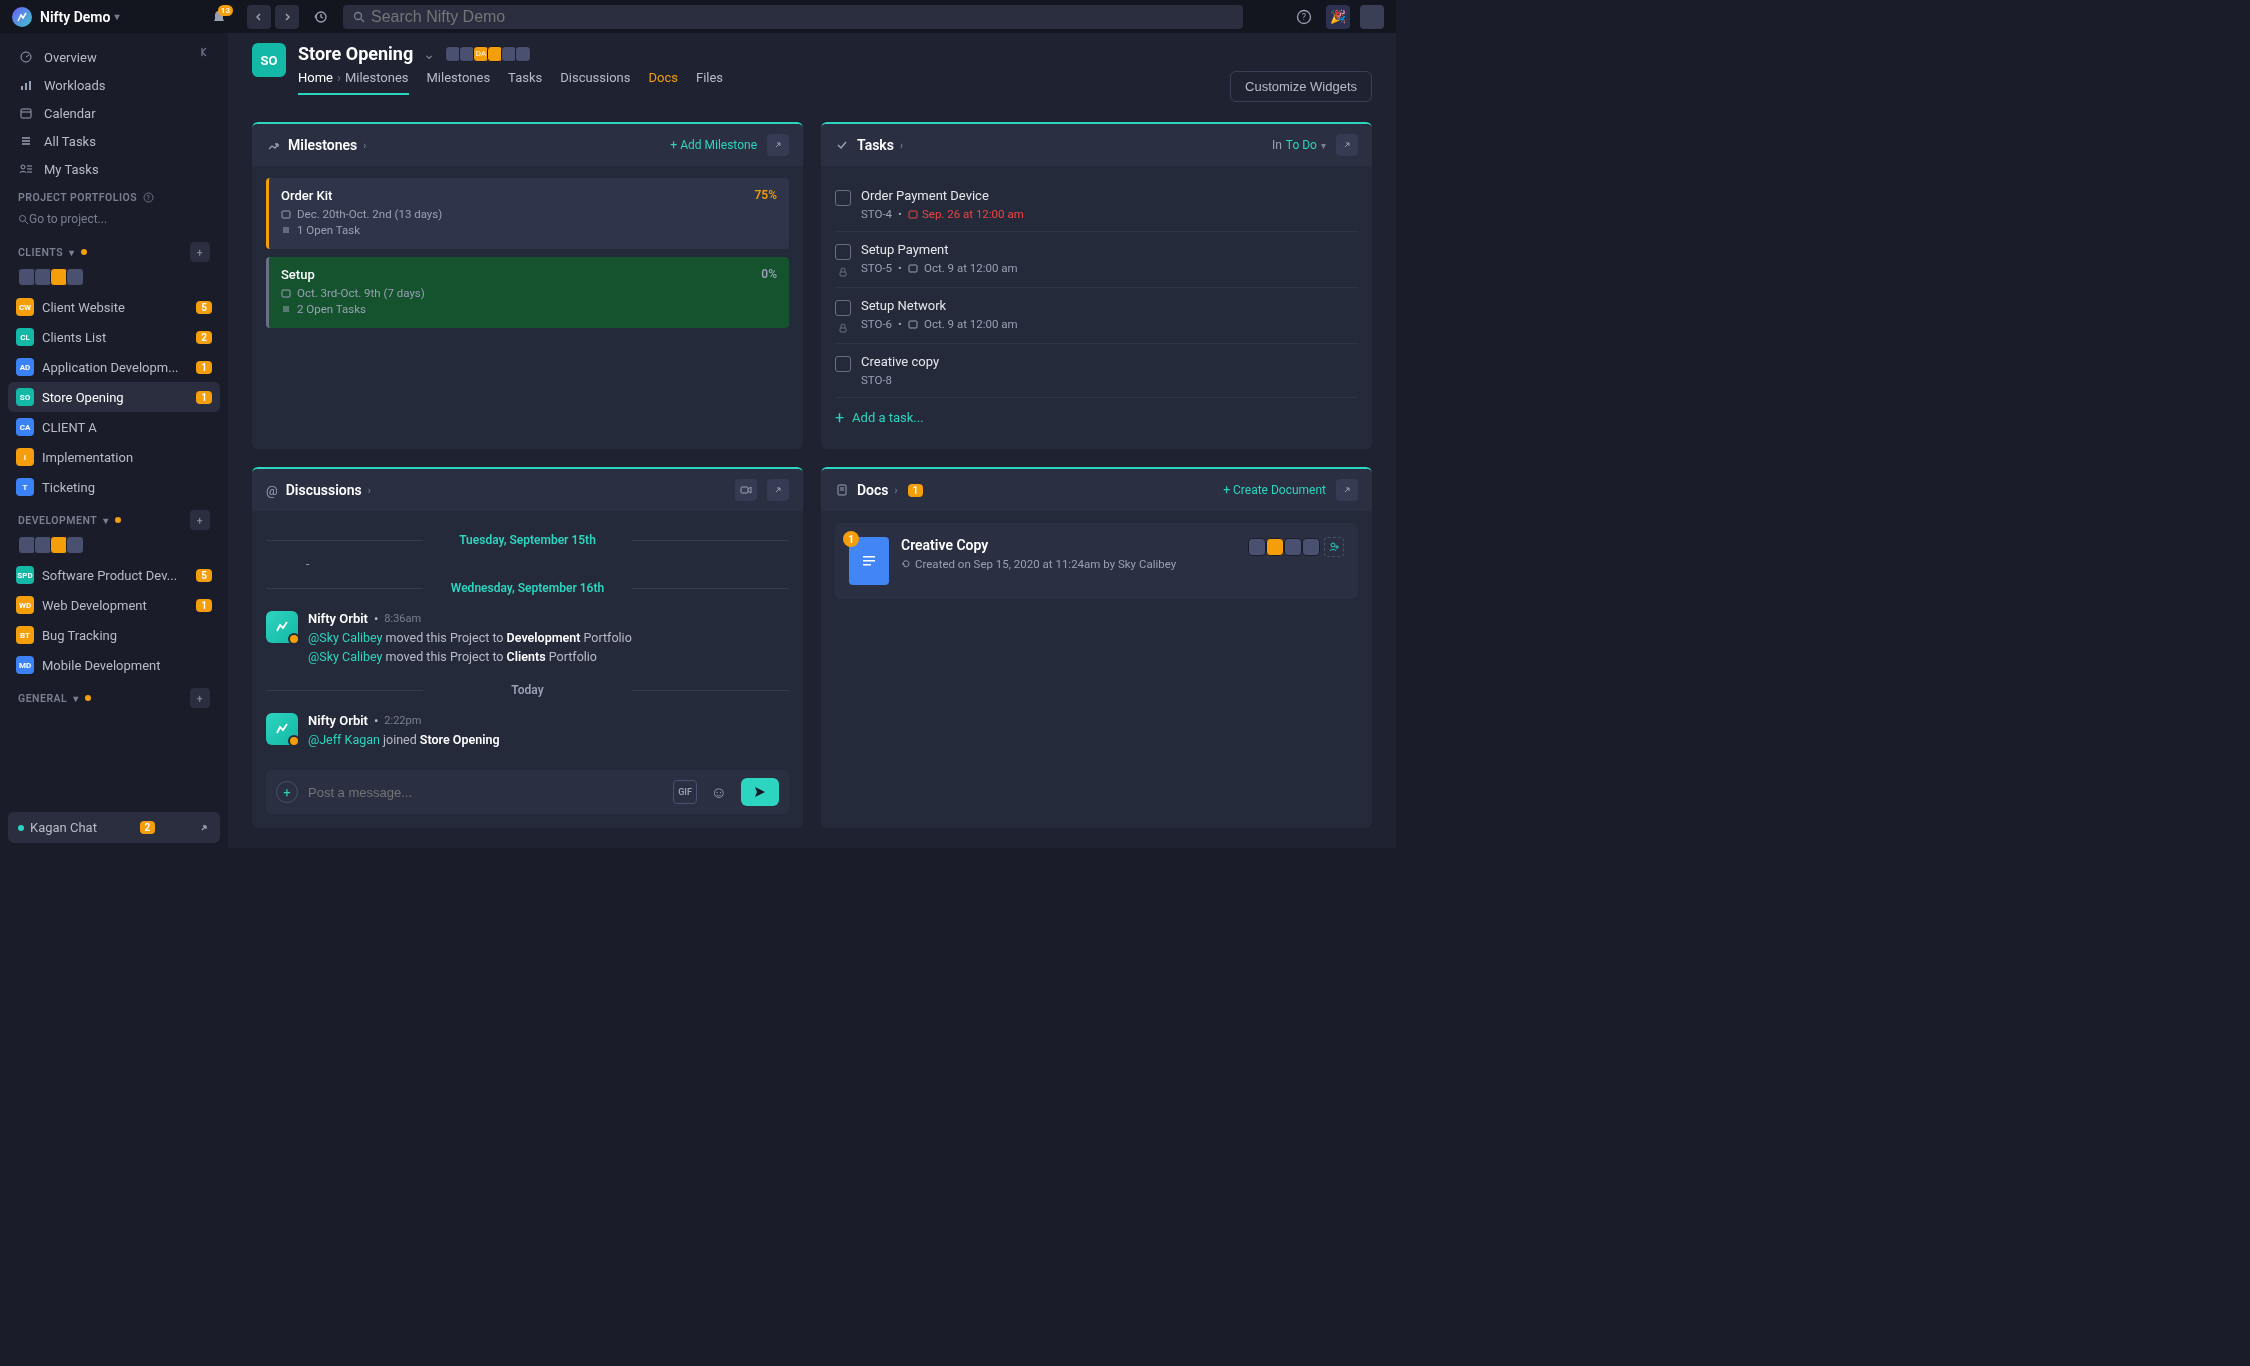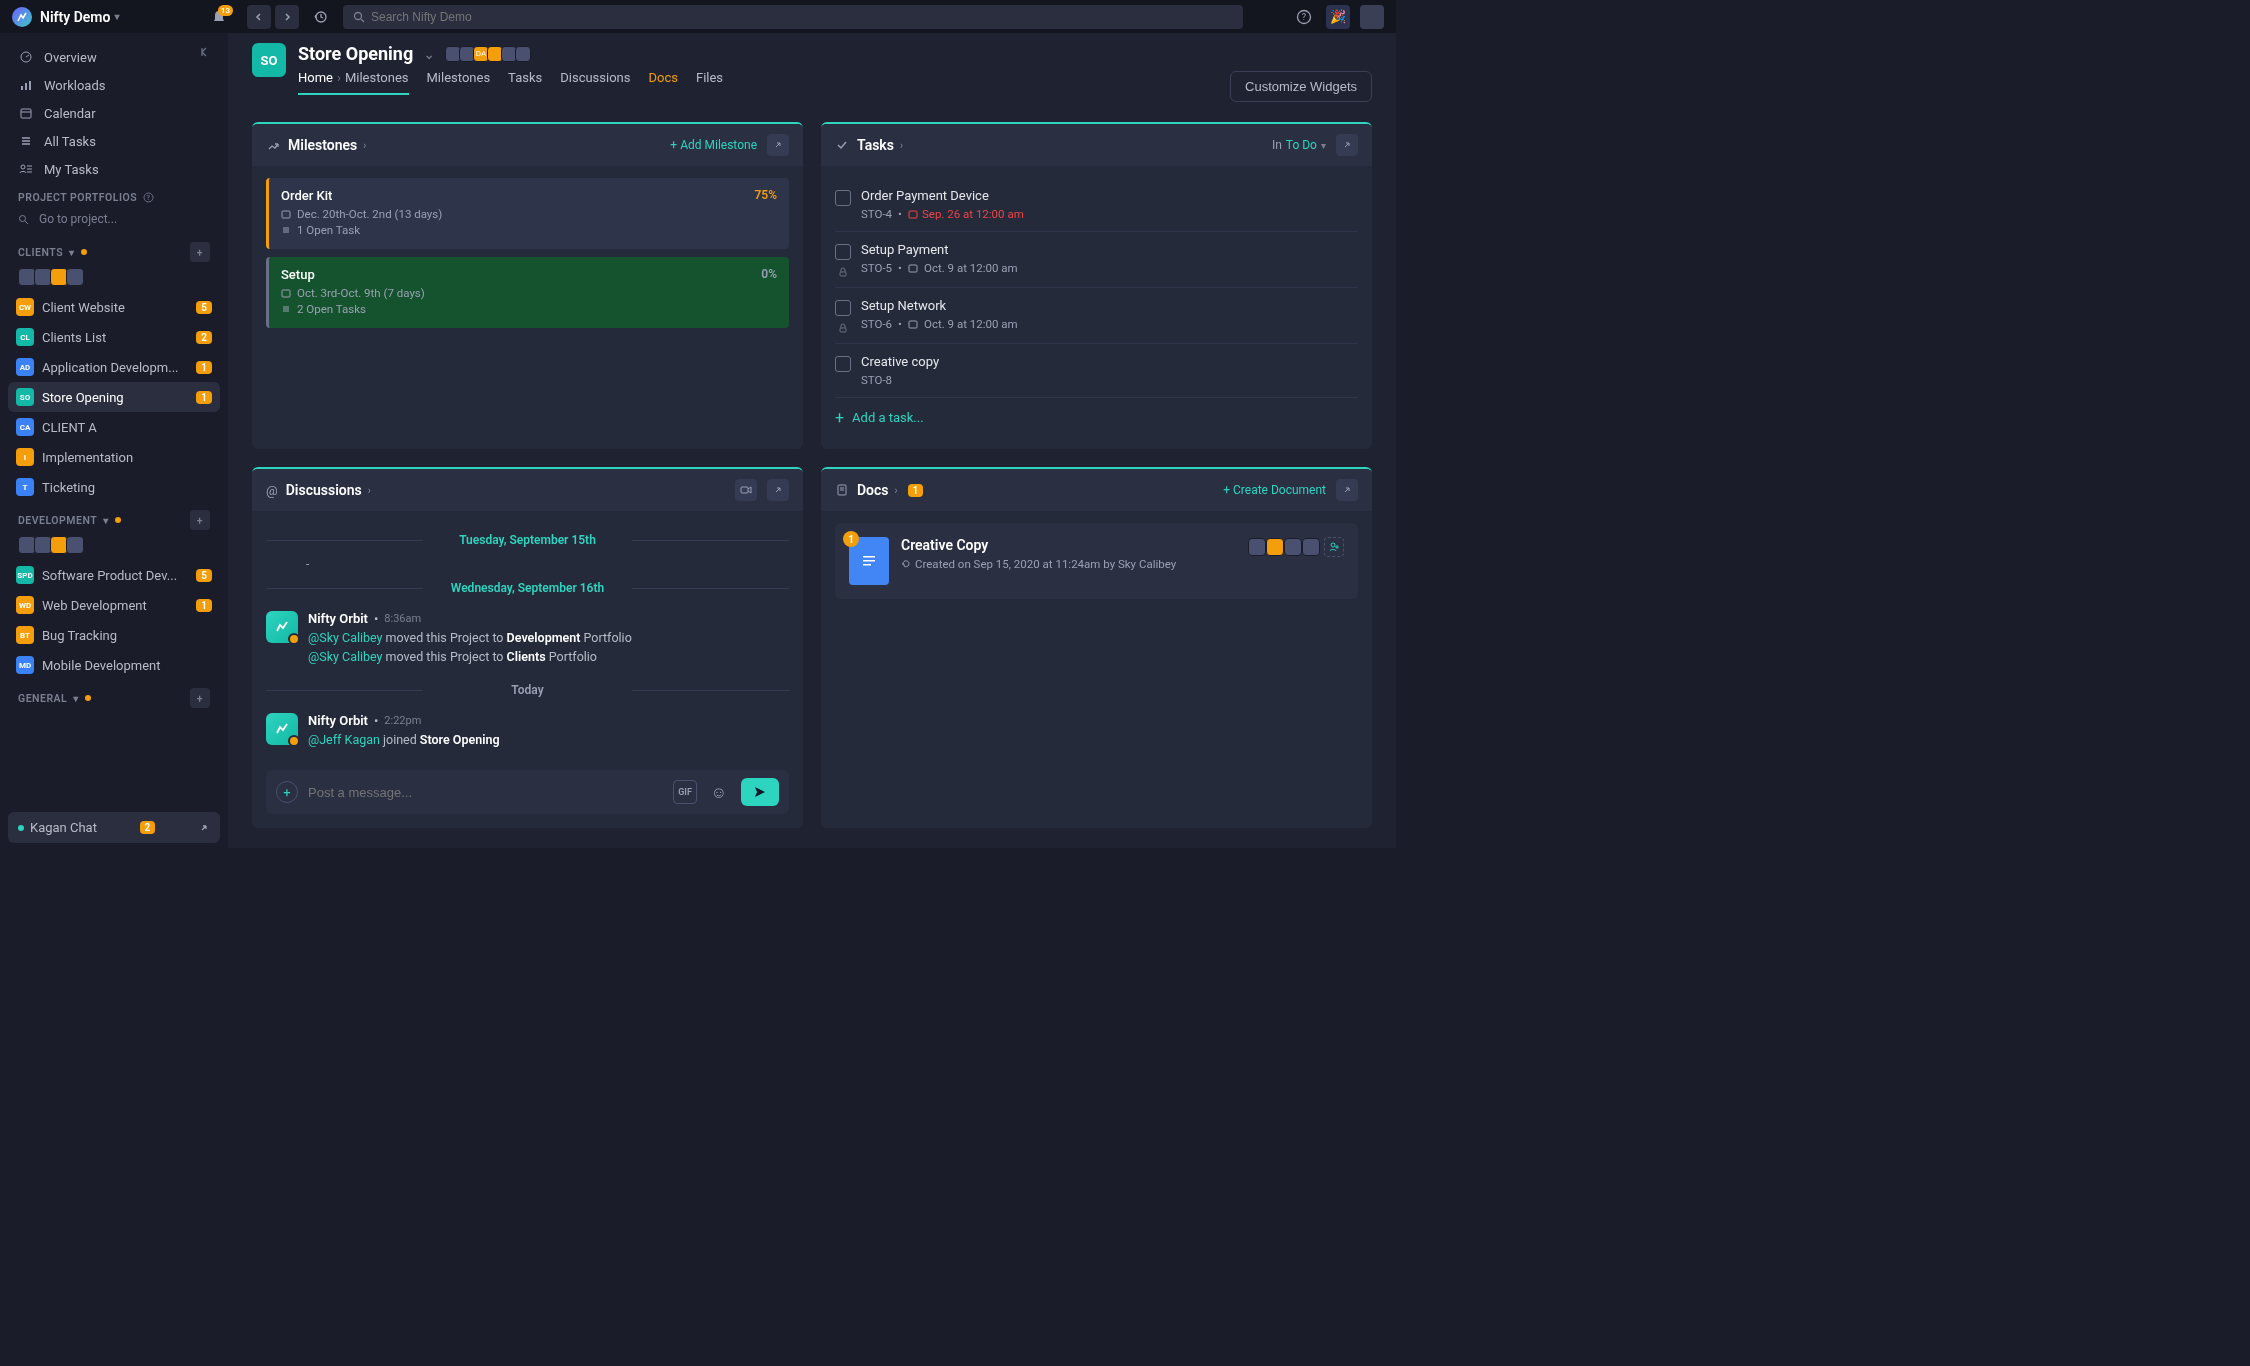--- a/index.html
+++ b/index.html
@@ -34,21 +34,21 @@
 }
 .nav-arrows { display: flex; gap: 4px; margin-left: 10px; }
 .nav-btn {
   width: 24px; height: 24px; background: #2a2e3f; border-radius: 4px;
   display: flex; align-items: center; justify-content: center; cursor: pointer;
 }
 .search-bar {
   flex: 1; max-width: 900px; height: 24px; background: #2a2e3f; border-radius: 4px;
   display: flex; align-items: center; padding: 0 10px; gap: 6px; color: #7a7f92;
 }
-.search-bar input { background: none; border: none; outline: none; color: #b8bcc8; flex: 1; font-size: 12px; }
+.search-bar input { background: none; border: none; outline: none; color: #b8bcc8; flex: 1; font-size: 16px; }
 .topbar-right { display: flex; align-items: center; gap: 10px; margin-left: auto; }
 .topbar-icon-btn { width: 24px; height: 24px; display: flex; align-items: center; justify-content: center; cursor: pointer; border-radius:4px;}
 .upgrade-btn { background: #2d3250; padding: 3px 8px; border-radius: 4px; }
 .avatar-sq { width: 24px; height: 24px; border-radius: 4px; background: #3a3f55; }
 
 .main-layout { display: flex; height: calc(100% - 33px); }
 .sidebar { width: 228px; background: #1a1d29; padding: 10px 8px; overflow-y: auto; position:relative;}
 .sb-item {
   display: flex; align-items: center; gap: 10px; padding: 6px 10px; border-radius: 6px;
   cursor: pointer; color: #b8bcc8; font-size: 13px;
@@ -59,21 +59,21 @@
 .sb-section {
   display: flex; align-items: center; gap: 6px; padding: 8px 10px 4px;
   color: #7a7f92; font-size: 10.5px; font-weight: 600; letter-spacing: 0.5px;
   text-transform: uppercase;
 }
 .sb-section .add-btn {
   margin-left: auto; width: 20px; height: 20px; background: #2a2e3f;
   border-radius: 4px; display: flex; align-items: center; justify-content: center; cursor: pointer;
 }
 .go-to-project {
-  display: flex; align-items: center; gap: 10px; padding: 4px 10px 8px; color: #7a7f92; font-size: 12px;
+  display: flex; align-items: center; gap: 0; padding: 4px 10px 8px; color: #7a7f92; font-size: 12px;
 }
 .dot-orange { width: 6px; height: 6px; background: #f59e0b; border-radius: 50%; }
 .avatar-row { display: flex; padding: 2px 10px 6px; gap: -4px; }
 .mini-avatar {
   width: 18px; height: 18px; border-radius: 4px; background: #4a5070;
   margin-right: -2px; border: 1px solid #1a1d29; font-size:8px; display:flex;align-items:center;justify-content:center;color:#fff;
 }
 .proj-item {
   display: flex; align-items: center; gap: 8px; padding: 6px 8px; border-radius: 6px;
   cursor: pointer; font-size: 13px;

